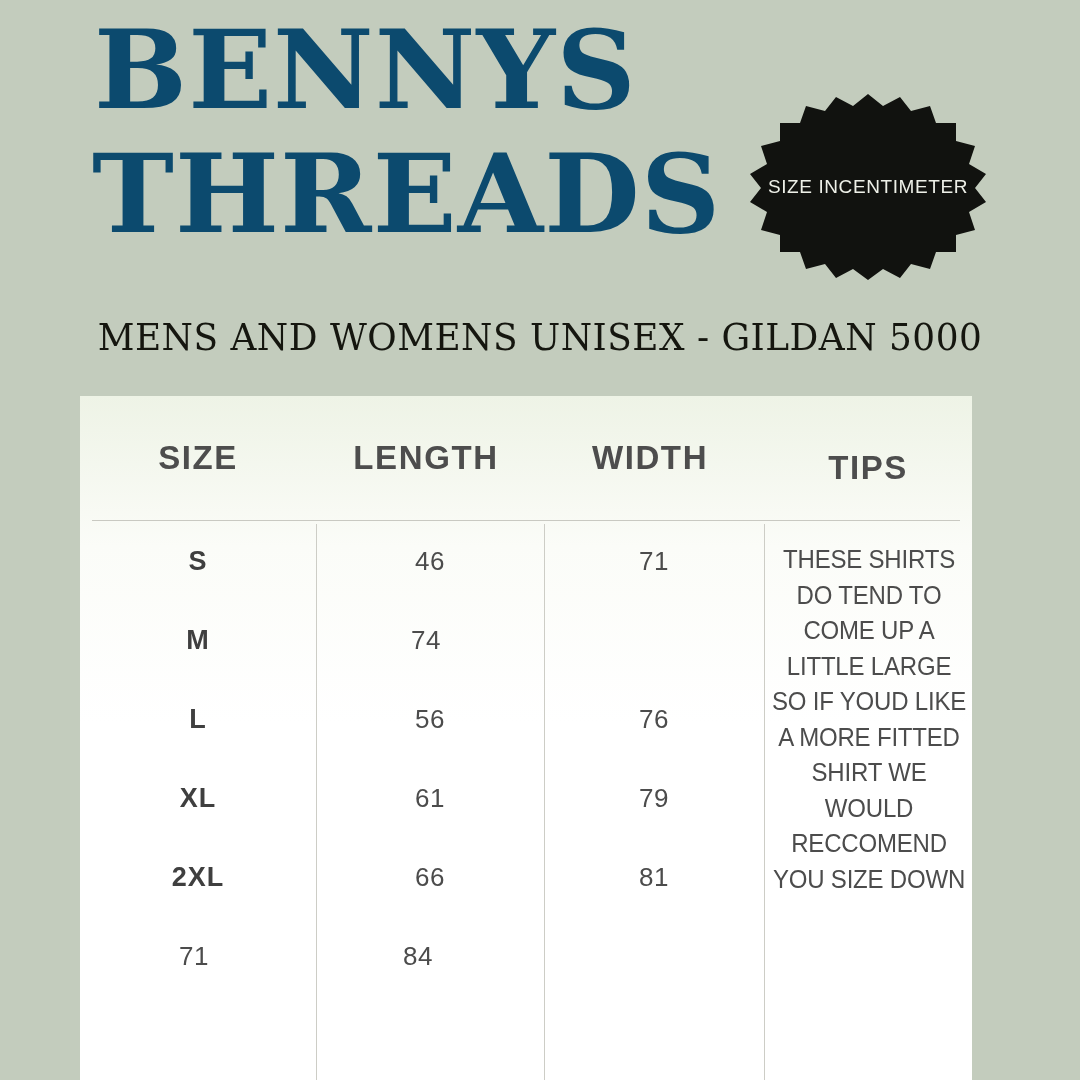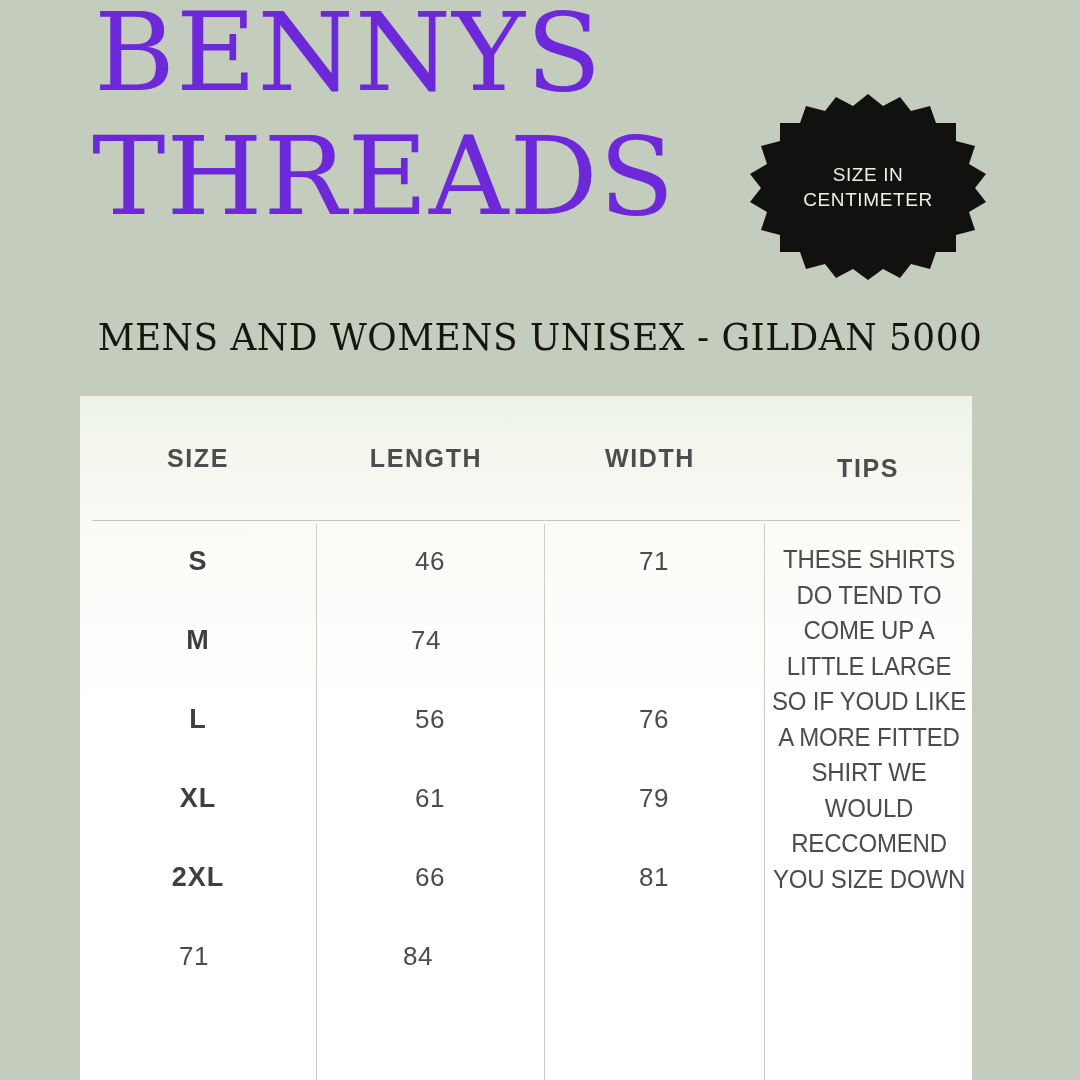--- a/index.html
+++ b/index.html
@@ -18,28 +18,28 @@
   .page {
     position: relative;
     width: 1080px;
     height: 1080px;
   }
 
   
   .brand {
     position: absolute;
     left: 92px;
-    top: 0;
+    top: 18px;
     width: 640px;
     font-family: "DejaVu Serif", serif;
-    font-weight: 400;
+    font-weight: 700;
     font-size: 108px;
     line-height: 0.98;
     letter-spacing: 1px;
-    color: #6d28d9;
+    color: #0c4a6e;
   }
   .brand-line {
     display: block;
     white-space: nowrap;
     transform: scaleX(1.02);
     transform-origin: left center;
   }
   .brand-line-1 { margin-left: 2px; }
   .brand-line-2 { margin-top: 18px; }
 
@@ -72,21 +72,21 @@
     width: 240px;
     height: 190px;
   }
   .badge-text {
     position: absolute;
     left: 0;
     top: 0;
     width: 240px;
     height: 190px;
     display: flex;
-    flex-direction: column;
+    flex-direction: row;
     align-items: center;
     justify-content: center;
     color: #eef0e8;
     font-family: "Liberation Sans", sans-serif;
     font-size: 19px;
     letter-spacing: 0.6px;
     line-height: 1.32;
     text-align: center;
   }
 
@@ -103,21 +103,21 @@
 
   .head-row {
     display: flex;
     height: 124px;
     align-items: center;
   }
   .head-cell {
     text-align: center;
     font-family: "Liberation Sans", sans-serif;
     font-weight: bold;
-    font-size: 25px;
+    font-size: 33px;
     letter-spacing: 1.6px;
     color: #4d4d4d;
   }
   .col-size   { width: 236px; }
   .col-width  { width: 228px; }
   .col-length { width: 220px; }
   .col-tips   { width: 208px; margin-top: 20px; }
 
   .head-divider {
     position: absolute;

